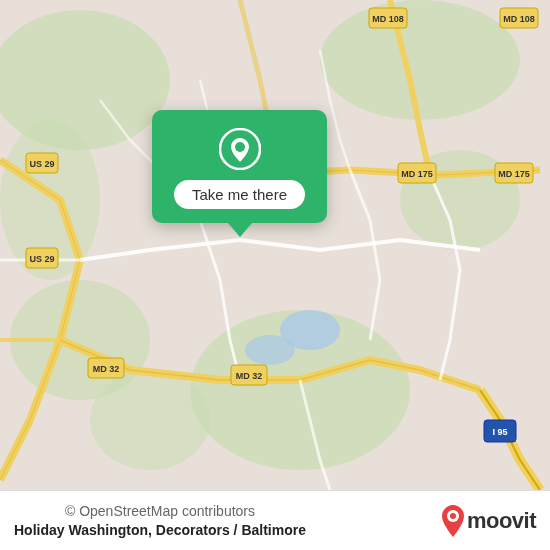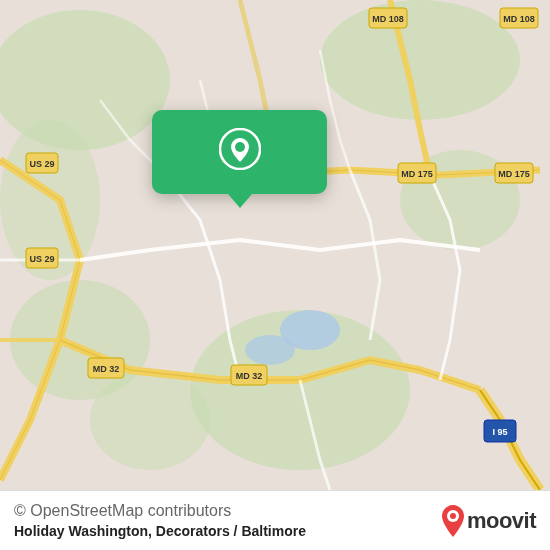--- a/index.html
+++ b/index.html
@@ -86,23 +86,24 @@
       z-index: 20;
     }
 
     #bottom-left {
       display: flex;
       flex-direction: column;
       justify-content: center;
     }
 
     #copyright-text {
-      font-size: 16px;
+      font-size: 14px;
       color: #666;
       margin-bottom: 3px;
+      text-align: center;
     }
 
     #location-text {
       font-size: 14px;
       font-weight: 600;
       color: #222;
     }
 
     #moovit-logo {
       display: flex;
@@ -199,20 +200,21 @@
     <rect x="484" y="420" width="32" height="22" rx="3" fill="#2255aa" stroke="#1133aa" stroke-width="1"></rect>
     <text x="500" y="435" text-anchor="middle" font-size="9" font-weight="bold" fill="white">I 95</text>
   </svg>
 
   <div id="popup-card">
     <svg id="pin-icon" viewBox="0 0 42 42" xmlns="http://www.w3.org/2000/svg">
       <circle cx="21" cy="21" r="20" fill="none" stroke="white" stroke-width="2.5"></circle>
       <path d="M21 10 C16 10 12 14 12 19 C12 25 21 34 21 34 C21 34 30 25 30 19 C30 14 26 10 21 10 Z" fill="white"></path>
       <circle cx="21" cy="19" r="5" fill="#2db36a"></circle>
     </svg>
+    <button id="take-me-there-btn">Take me there</button>
   </div>
 </div>
 
 <div id="bottom-bar">
   <div id="bottom-left">
     <span id="copyright-text">© OpenStreetMap contributors</span>
     <span id="location-text">
       <span>Holiday Washington,</span>
       <span>Decorators / Baltimore</span>
     </span>

